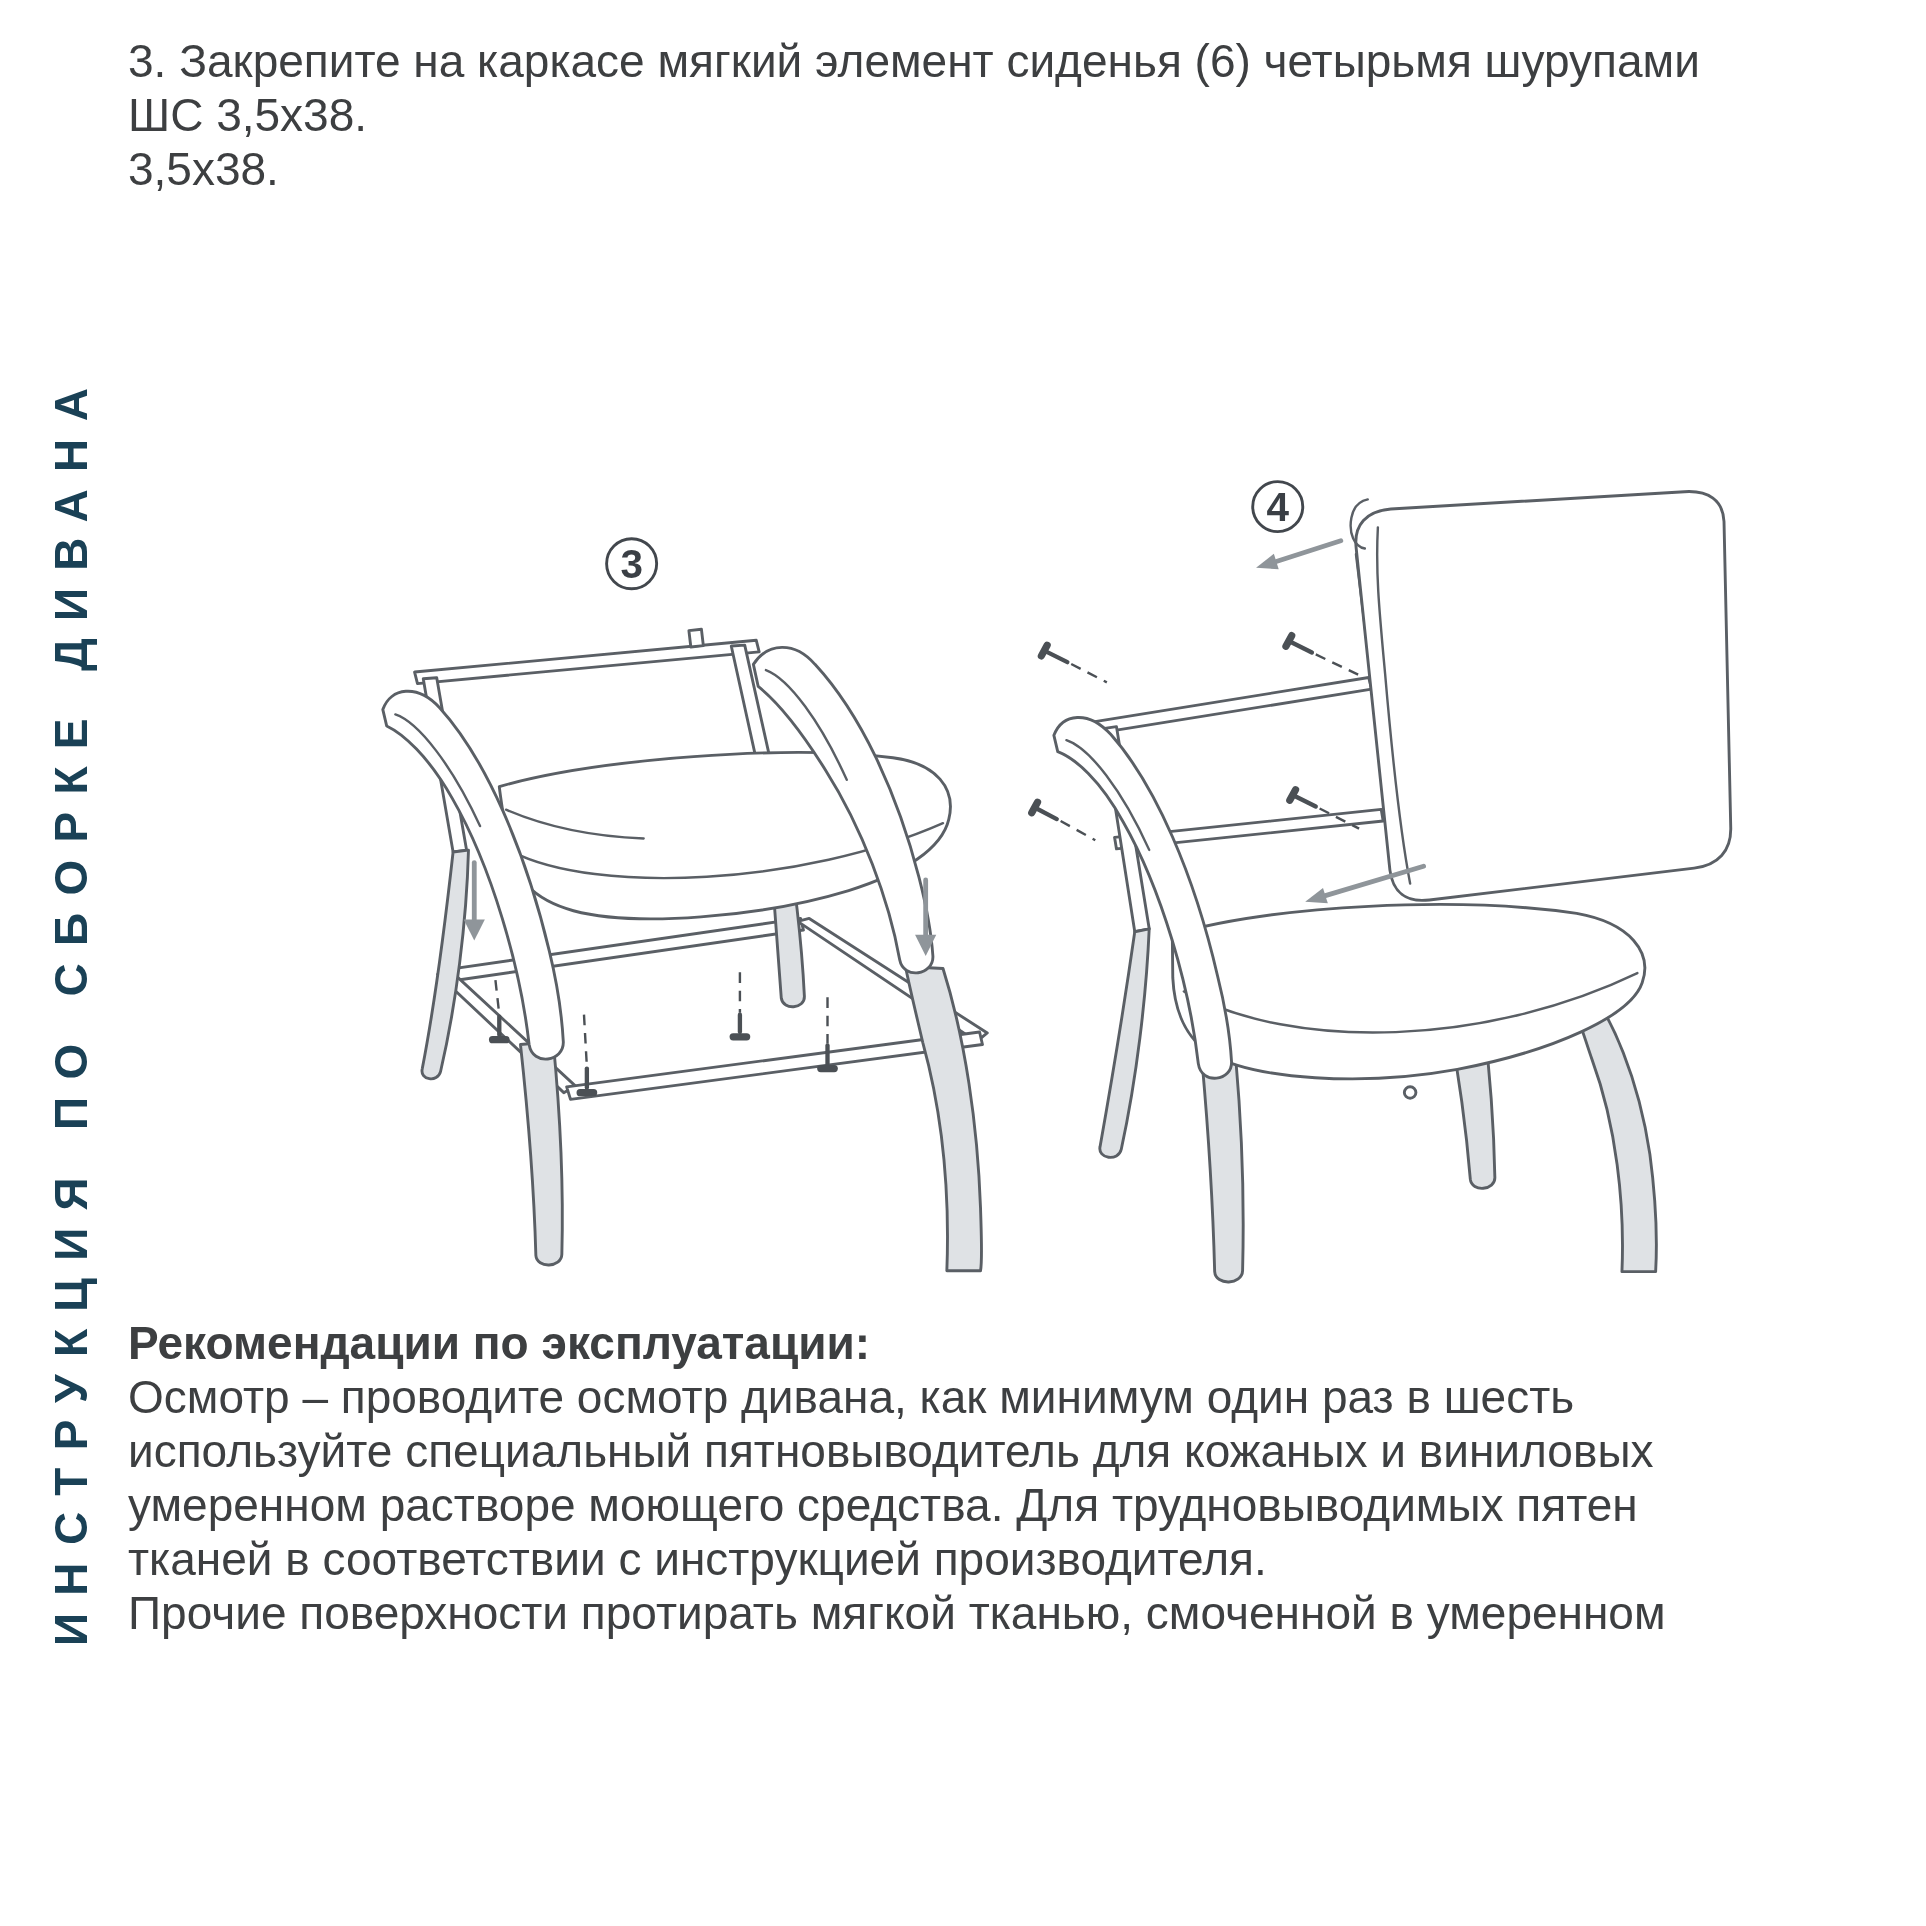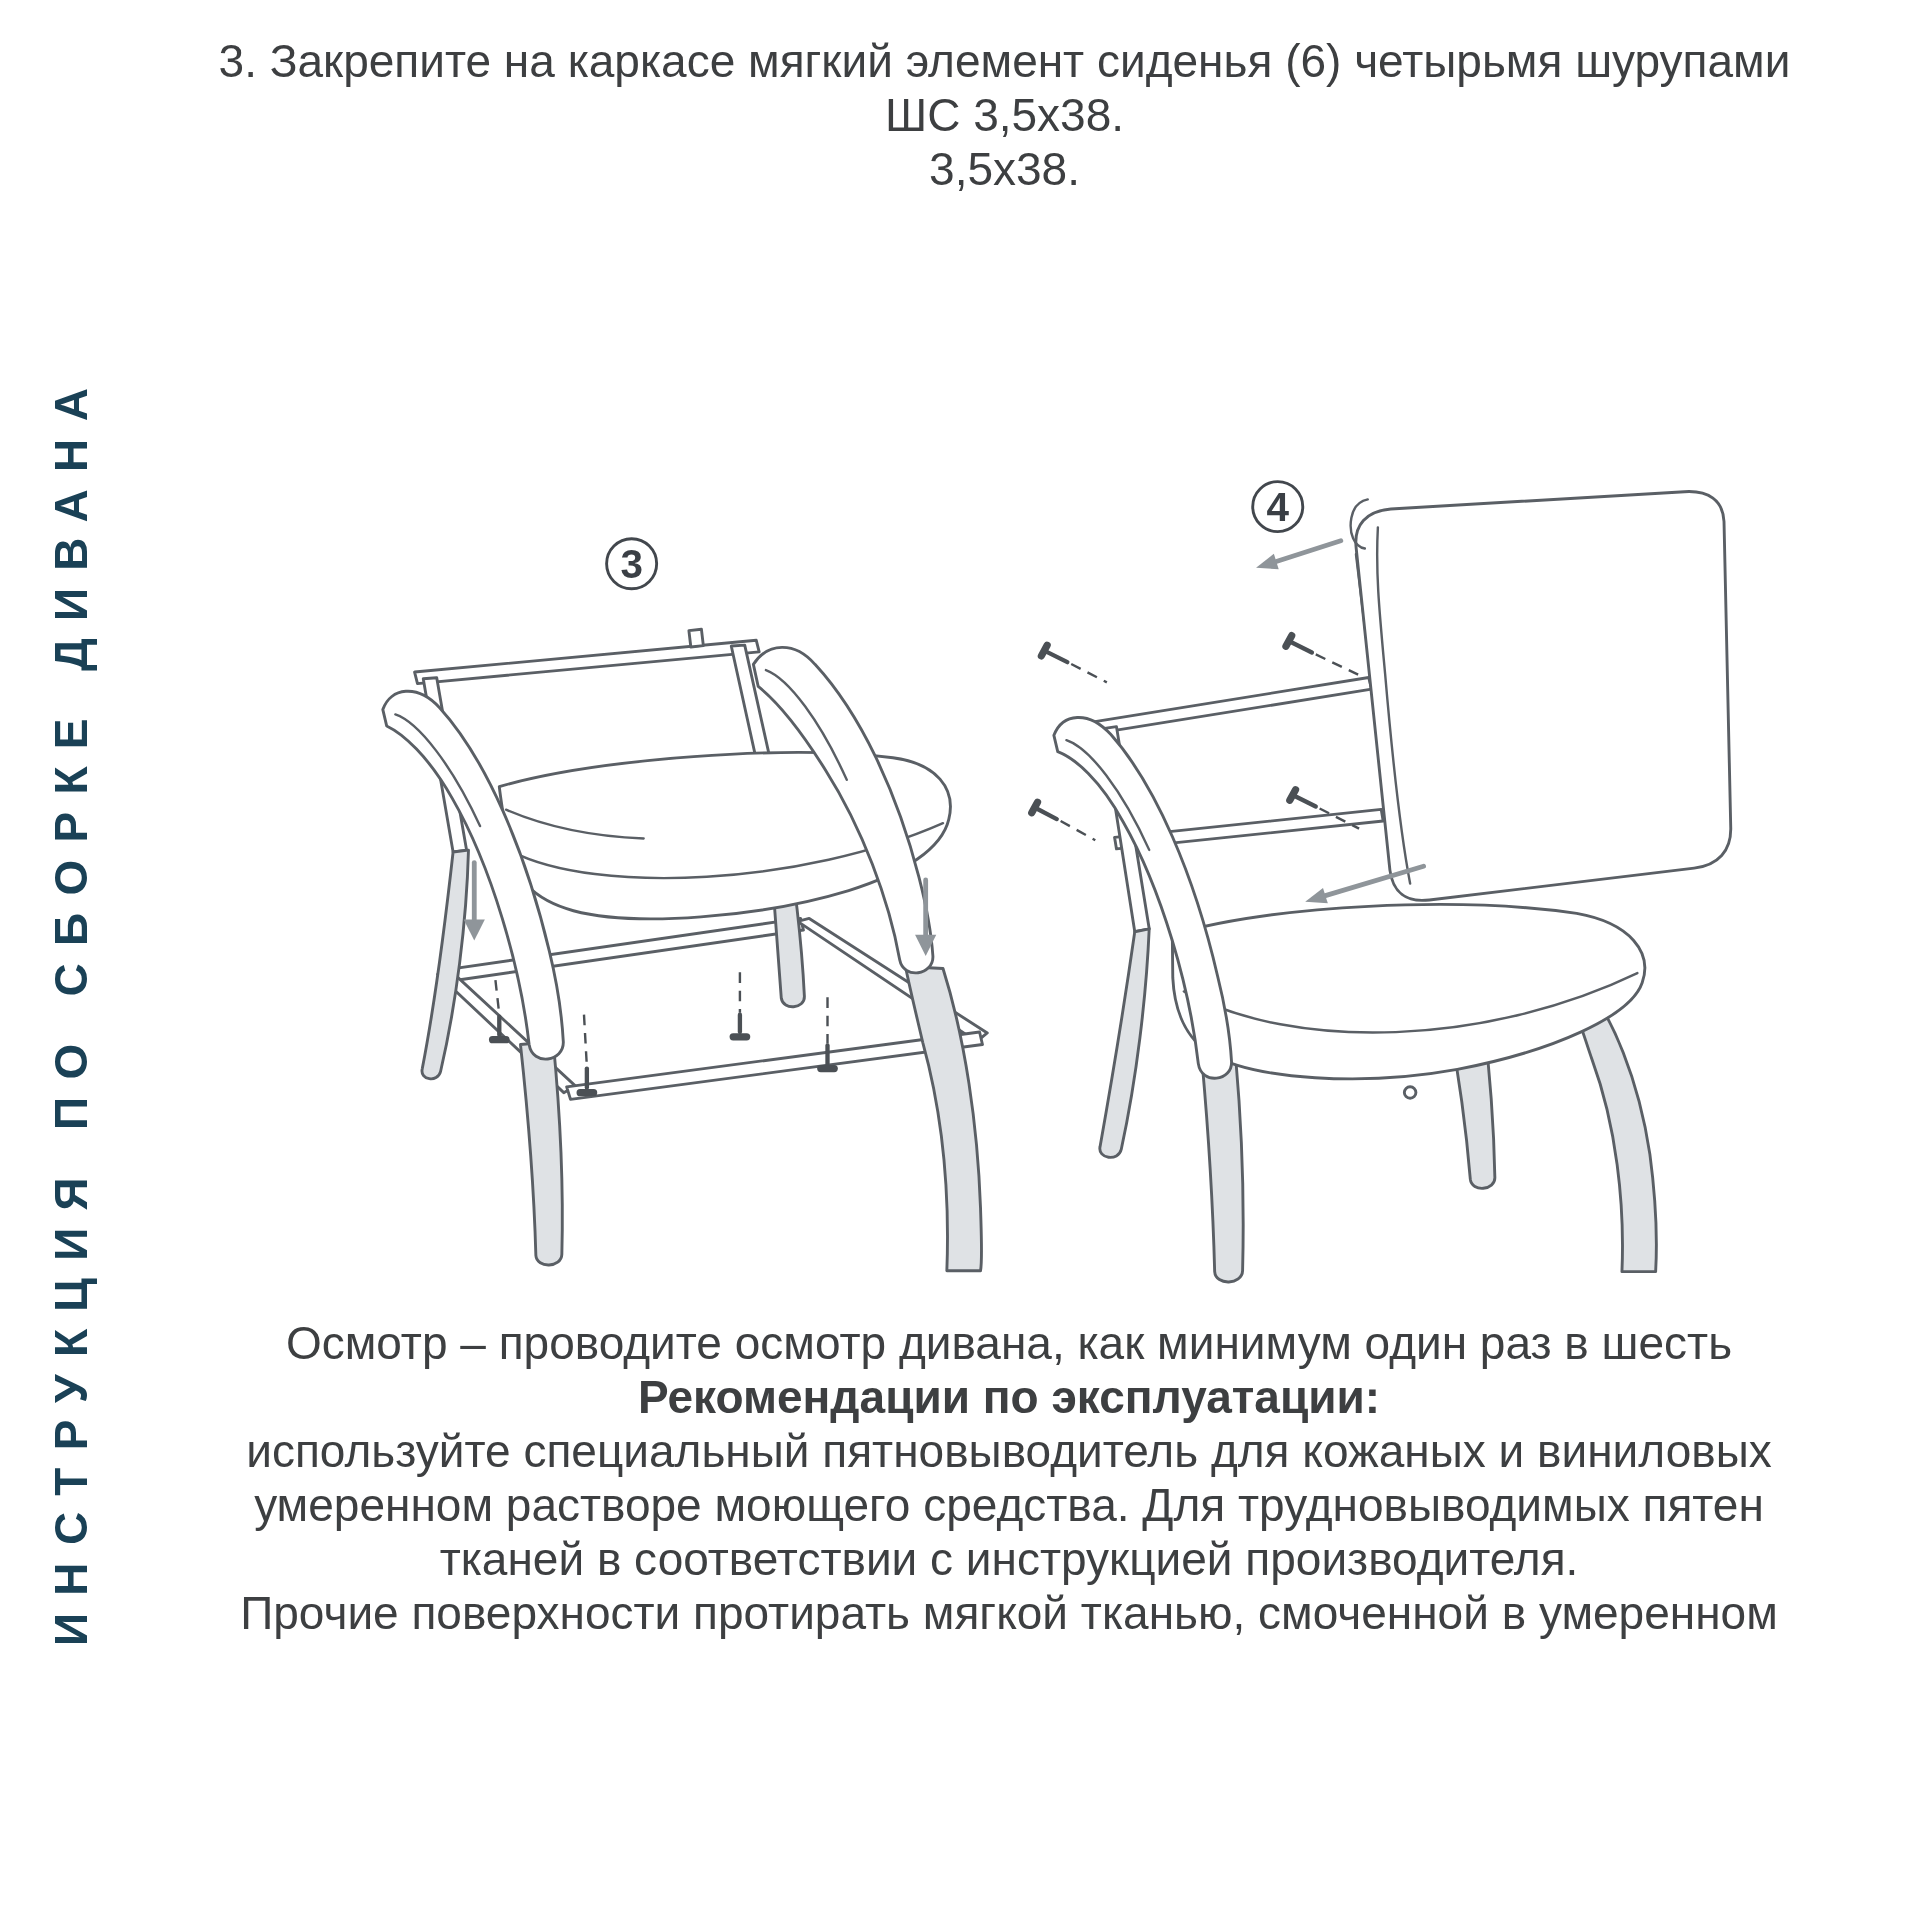--- a/index.html
+++ b/index.html
@@ -1,17 +1,17 @@
 <!DOCTYPE html>
 <html style="--page-bg: #ffffff; --text-color: #3d3f41; --sidebar-color: #1a4156; --stroke: #5a5f65; --fill-light: #dfe2e5; --arrow: #8f959a; --screw: #4b5055;font-size:7.7px"><head>
 <meta charset="utf-8">
 <style>
   html,body{margin:0;padding:0;}
   body{width:1926px;height:1926px;background:#fff;font-family:"Liberation Sans","DejaVu Sans",sans-serif;}
-  .page{position:relative;width:1926px;height:1926px;background:var(--page-bg,#fff);overflow:hidden;text-align:center;}
+  .page{position:relative;width:1926px;height:1926px;background:var(--page-bg,#fff);overflow:hidden;}
 
   .steps{position:absolute;left:128px;top:34px;width:1753px;font-size:46px;line-height:54px;color:var(--text-color,#3d3f41);}
   .steps .tline{white-space:nowrap;}
 
   .recs{position:absolute;left:128px;top:1316px;width:1762px;font-size:46px;line-height:54px;color:var(--text-color,#3d3f41);}
   .recs .tline{white-space:nowrap;}
   .recs .rec-title{font-weight:bold;}
 
   .vertical-title{
     position:absolute;left:44px;top:1646px;
@@ -181,22 +181,22 @@
         <path class="dashline" d="M612,740 L694,782"></path>
       </g>
       <g>
         <circle class="figlabel-circle" cx="525" cy="113" r="52"></circle>
         <text class="figlabel-text" x="525" y="143">4</text>
       </g>
     </svg>
   </div>
 
   <div class="recs">
+    <div class="tline rec-title">Рекомендации по эксплуатации:</div>
     <div class="tline">Осмотр – проводите осмотр дивана, как минимум один раз в шесть</div>
-    <div class="tline rec-title">Рекомендации по эксплуатации:</div>
     <div class="tline">используйте специальный пятновыводитель для кожаных и виниловых</div>
     <div class="tline">умеренном растворе моющего средства. Для трудновыводимых пятен</div>
     <div class="tline">тканей в соответствии с инструкцией производителя.</div>
     <div class="tline">Прочие поверхности протирать мягкой тканью, смоченной в умеренном</div>
   </div>
 
 </div>
 
 
 </body></html>

